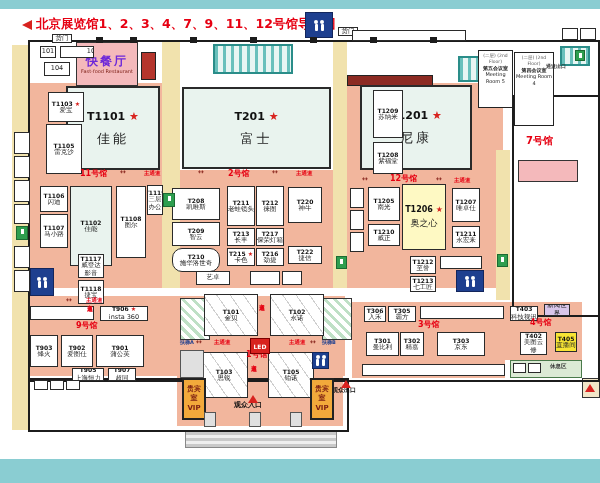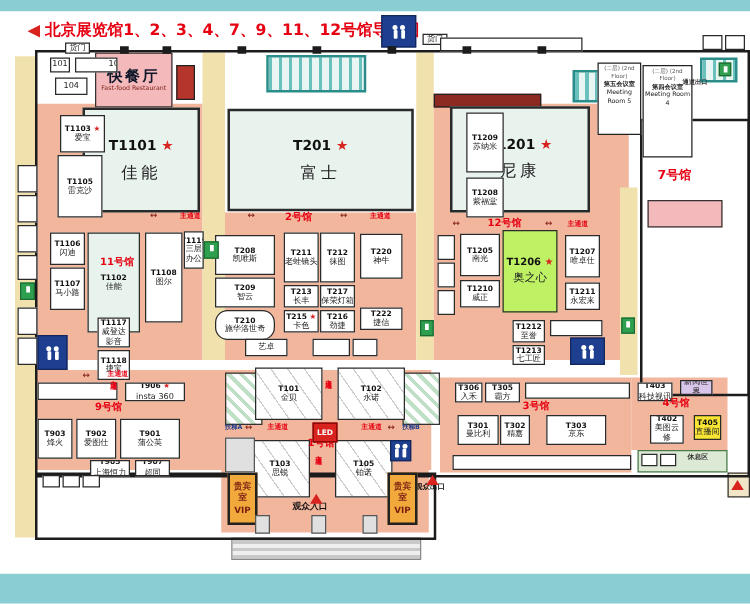--- a/index.html
+++ b/index.html
@@ -24,30 +24,30 @@
   .greenband{background:#dcead5;border:1px solid #4a7a4a}
   .beige{background:#f2e6c8;border:1px solid #333}
   .wall{position:absolute;border:2px solid #1c1c1c}
   .booth{position:absolute;background:#fff;border:1px solid #2a2a2a;display:flex;flex-direction:column;
          align-items:center;justify-content:center;text-align:center;overflow:hidden;line-height:1.2;box-sizing:border-box}
   .booth .bid{font-size:6px;font-weight:bold;color:#111;white-space:nowrap}
   .booth .bnm{font-size:6.5px;color:#222}
   .booth.big{background:#e9f3ee;border:2px solid #2a2a2a}
   .booth.big .bid{font-size:11px}
   .booth.big .bnm{font-size:13px;letter-spacing:3px;margin-top:8px}
-  .booth.med{background:#bef264;border:1.5px solid #2a2a2a}
+  .booth.med{background:#fef9c3;border:1.5px solid #2a2a2a}
   .booth.med .bid{font-size:8px}
   .booth.med .bnm{font-size:9px;margin-top:3px}
   .booth.pale{background:#e9f3ee}
   .booth.ylw{background:#f7e434}
   .booth.lav{background:#d8c6ea}
   .booth.row{flex-direction:column;gap:2px}
   .booth.truss{background-image:repeating-linear-gradient(55deg,transparent 0 10px,#cfcfcf 10px 11px)}
   .booth.resto{background:#f4b9bb;border:1.5px solid #333}
-  .booth.resto .bid{font-size:12px;color:#0f172a;letter-spacing:2px}
+  .booth.resto .bid{font-size:12px;color:#6d28d9;letter-spacing:2px}
   .booth.resto .bnm{font-size:5px;color:#7a1c12}
   .star{color:#d8231f}
   .room{position:absolute;background:#fff;border:1px solid #222;text-align:center;overflow:hidden;
         font-size:5px;color:#222;line-height:1.3;box-sizing:border-box;padding-top:2px}
   .room div:first-child{font-size:4.5px;color:#555}
   .room div:nth-child(2){font-weight:bold}
   .lbl{position:absolute;color:#e60012;font-weight:bold;white-space:nowrap;line-height:1}
   .vert{writing-mode:vertical-rl;letter-spacing:1px}
   .tri{position:absolute;width:0;height:0;border-left:5px solid transparent;border-right:5px solid transparent;
        border-bottom:8px solid #d8231f}
@@ -348,21 +348,21 @@
       <div>(二层) (2nd Floor)</div>
       <div>第五会议室</div>
       <div>Meeting Room 5</div>
     </div>
     <div class="room" style="left: 514px; top: 52px; width: 40px; height: 74px;">
       <div>(二层) (2nd Floor)</div>
       <div>第四会议室</div>
       <div>Meeting Room 4</div>
     </div>
     <div class="lbl" style="left: 526px; top: 136px; font-size: 10px;">7号馆</div>
-    <div class="lbl" style="left: 80px; top: 170px; font-size: 8px; margin-top: 36px;">11号馆</div>
+    <div class="lbl" style="left: 80px; top: 170px; font-size: 8px;">11号馆</div>
     <div class="lbl" style="left: 228px; top: 170px; font-size: 8px;">2号馆</div>
     <div class="lbl" style="left: 390px; top: 175px; font-size: 8px;">12号馆</div>
     <div class="lbl" style="left: 76px; top: 322px; font-size: 8px;">9号馆</div>
     <div class="lbl" style="left: 246px; top: 351px; font-size: 8px;">1号馆</div>
     <div class="lbl" style="left: 418px; top: 321px; font-size: 8px;">3号馆</div>
     <div class="lbl" style="left: 530px; top: 319px; font-size: 8px;">4号馆</div>
     <div class="lbl" style="left: 144px; top: 171px; font-size: 5.5px;">主通道</div>
     <div class="lbl" style="left: 296px; top: 171px; font-size: 5.5px;">主通道</div>
     <div class="lbl" style="left: 454px; top: 178px; font-size: 5.5px;">主通道</div>
     <div class="lbl" style="left: 214px; top: 340px; font-size: 5.5px;">主通道</div>

